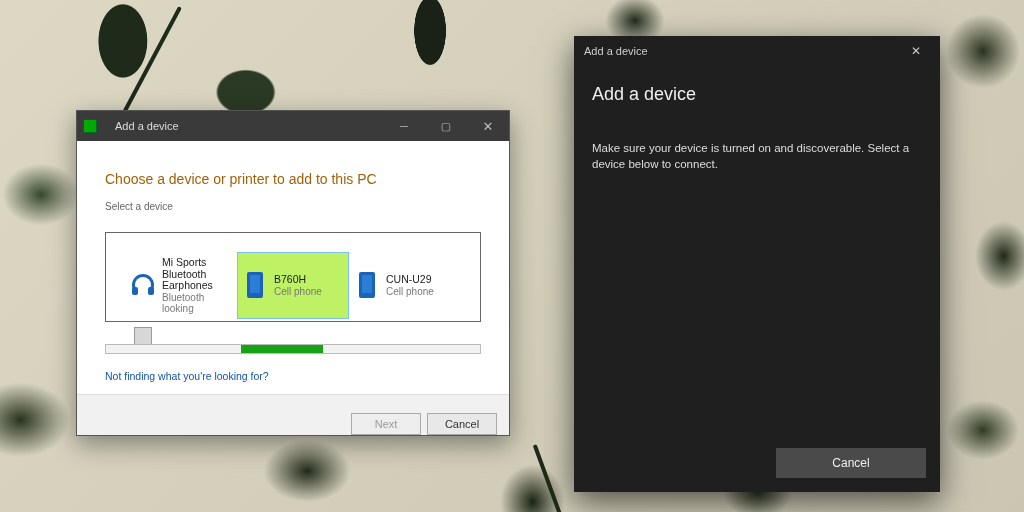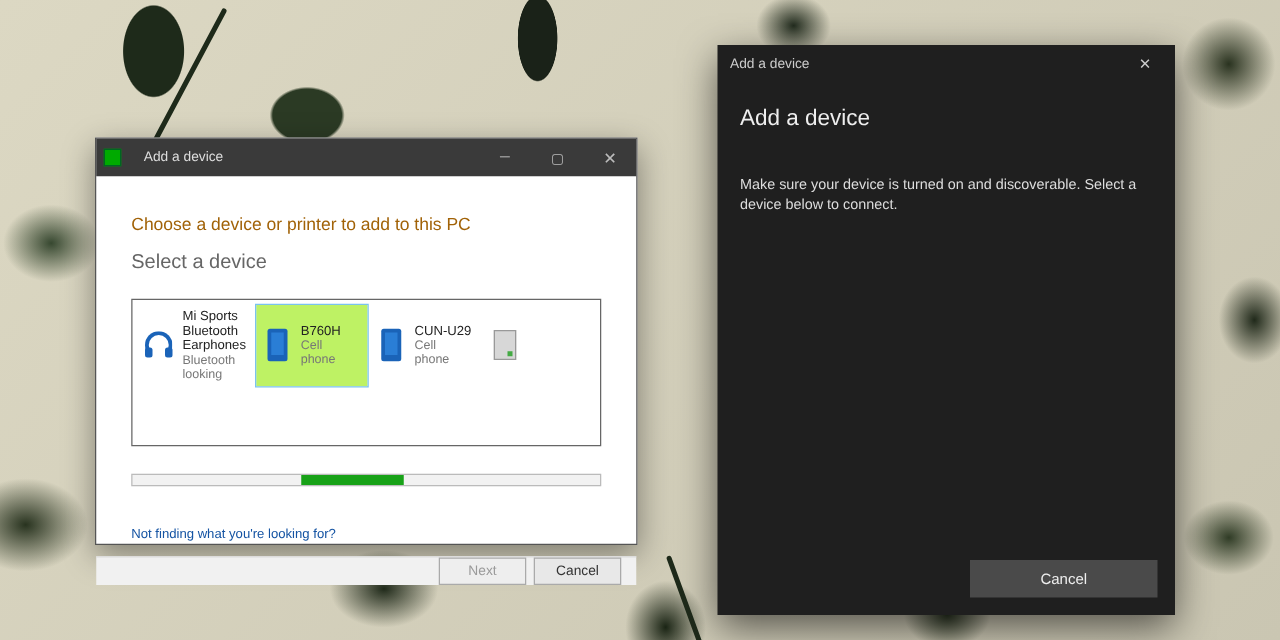--- a/index.html
+++ b/index.html
@@ -44,43 +44,43 @@
     height:30px; background:#3a3a3a; display:flex; align-items:center; color:#ddd;
     font-size:11px; padding:0 6px;
   }
   .titlebar .icon-box{ width:14px; height:14px; background:#0a0; margin-right:6px; display:inline-block; border:1px solid #062;}
   .titlebar .spacer{ flex:1;}
   .titlebar .winbtn{ width:30px; height:30px; display:flex; align-items:center; justify-content:center; color:#bbb; font-size:11px; cursor:default;}
   .titlebar .winbtn.close{ font-size:13px;}
 
   .win-classic .body{ flex:1; padding:18px 28px 0 28px; display:flex; flex-direction:column;}
   .hdr{ color:#a16207; font-size:14px; margin-bottom:2px;}
-  .sub{ color:#666; font-size:16px; margin-bottom:8px;}
+  .sub{ color:#666; font-size:10px; margin-bottom:8px;}
   .device-box{
-    border:1px solid #666; height:118px; padding:4px; display:grid;
-    grid-template-columns:1fr 1fr 1fr 1fr; grid-template-rows:1fr 1fr; gap:2px;
+    border:1px solid #666; height:90px; padding:20px; display:grid;
+    grid-template-columns:1fr 1fr 1fr; grid-template-rows:1fr 1fr; gap:2px;
   }
   .device{
     display:flex; align-items:center; gap:8px; padding:4px 6px; cursor:default;
   }
   .device.selected{ background:#bef264; outline:1px solid #7ac3ee;}
   .device .dicon{ width:22px; height:30px; display:flex; align-items:center; justify-content:center;}
   .phone-icon{ width:16px; height:26px; background:#1a63b8; border-radius:2px; position:relative;}
   .phone-icon::after{content:""; position:absolute; left:3px; right:3px; top:3px; bottom:5px; background:#2a7ed6;}
   .headset-icon{ width:22px; height:22px; border:3px solid #1a63b8; border-bottom-color:transparent; border-radius:50%; position:relative;}
   .headset-icon::before,.headset-icon::after{content:"";position:absolute;width:6px;height:8px;background:#1a63b8;border-radius:2px;bottom:-2px;}
   .headset-icon::before{left:-3px;} .headset-icon::after{right:-3px;}
   .box-icon{ width:18px; height:24px; background:#d7d7d7; border:1px solid #999; position:relative;}
   .box-icon::after{content:"";position:absolute;right:2px;bottom:2px;width:4px;height:4px;background:#4a4;}
   .dname{ font-size:10.5px; color:#222; line-height:1.1;}
   .dtype{ font-size:10px; color:#777;}
 
   .progress{ margin-top:10px; height:10px; border:1px solid #bbb; background:#f2f2f2; position:relative;}
   .progress .bar{ position:absolute; left:36%; top:0; bottom:0; width:22%; background:#18a218;}
-  .helplink{ color:#1554a3; font-size:10.5px; margin-top:20px; cursor:pointer; display:inline-block;}
+  .helplink{ color:#1554a3; font-size:10.5px; margin-top:4px; cursor:pointer; display:inline-block;}
 
   .win-classic .footer{
     height:44px; background:#f1f1f1; border-top:1px solid #dcdcdc;
     display:flex; justify-content:flex-end; align-items:flex-end; gap:6px; padding:0 12px;
   }
   .btn{ min-width:70px; height:22px; font-size:11px; border:1px solid #aaa; background:#e8e8e8; color:#333; cursor:default;}
   .btn:disabled{ color:#9a9a9a; background:#eee;}
 
   
   .win-dark{

